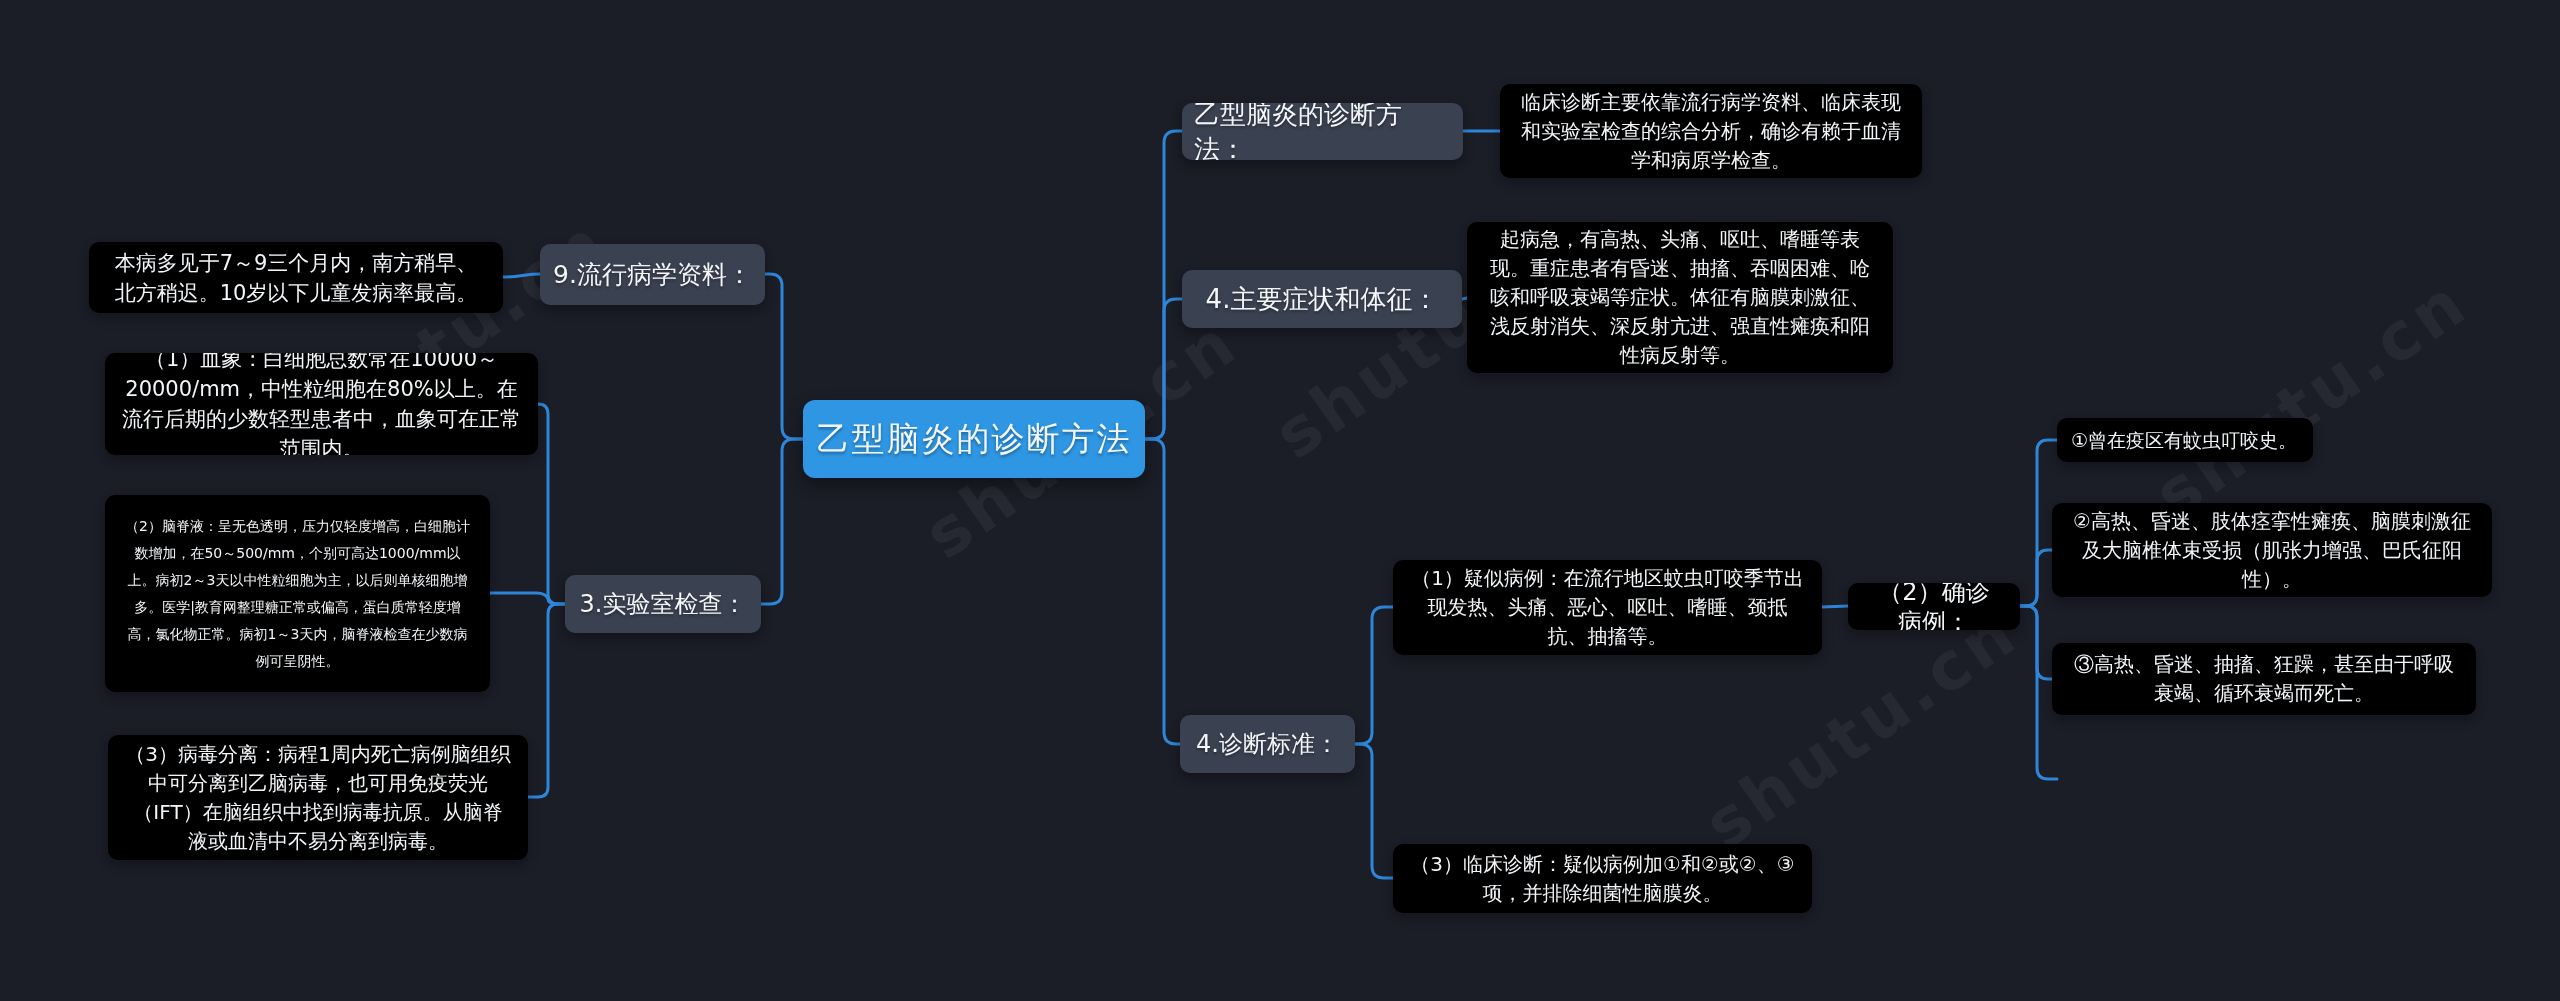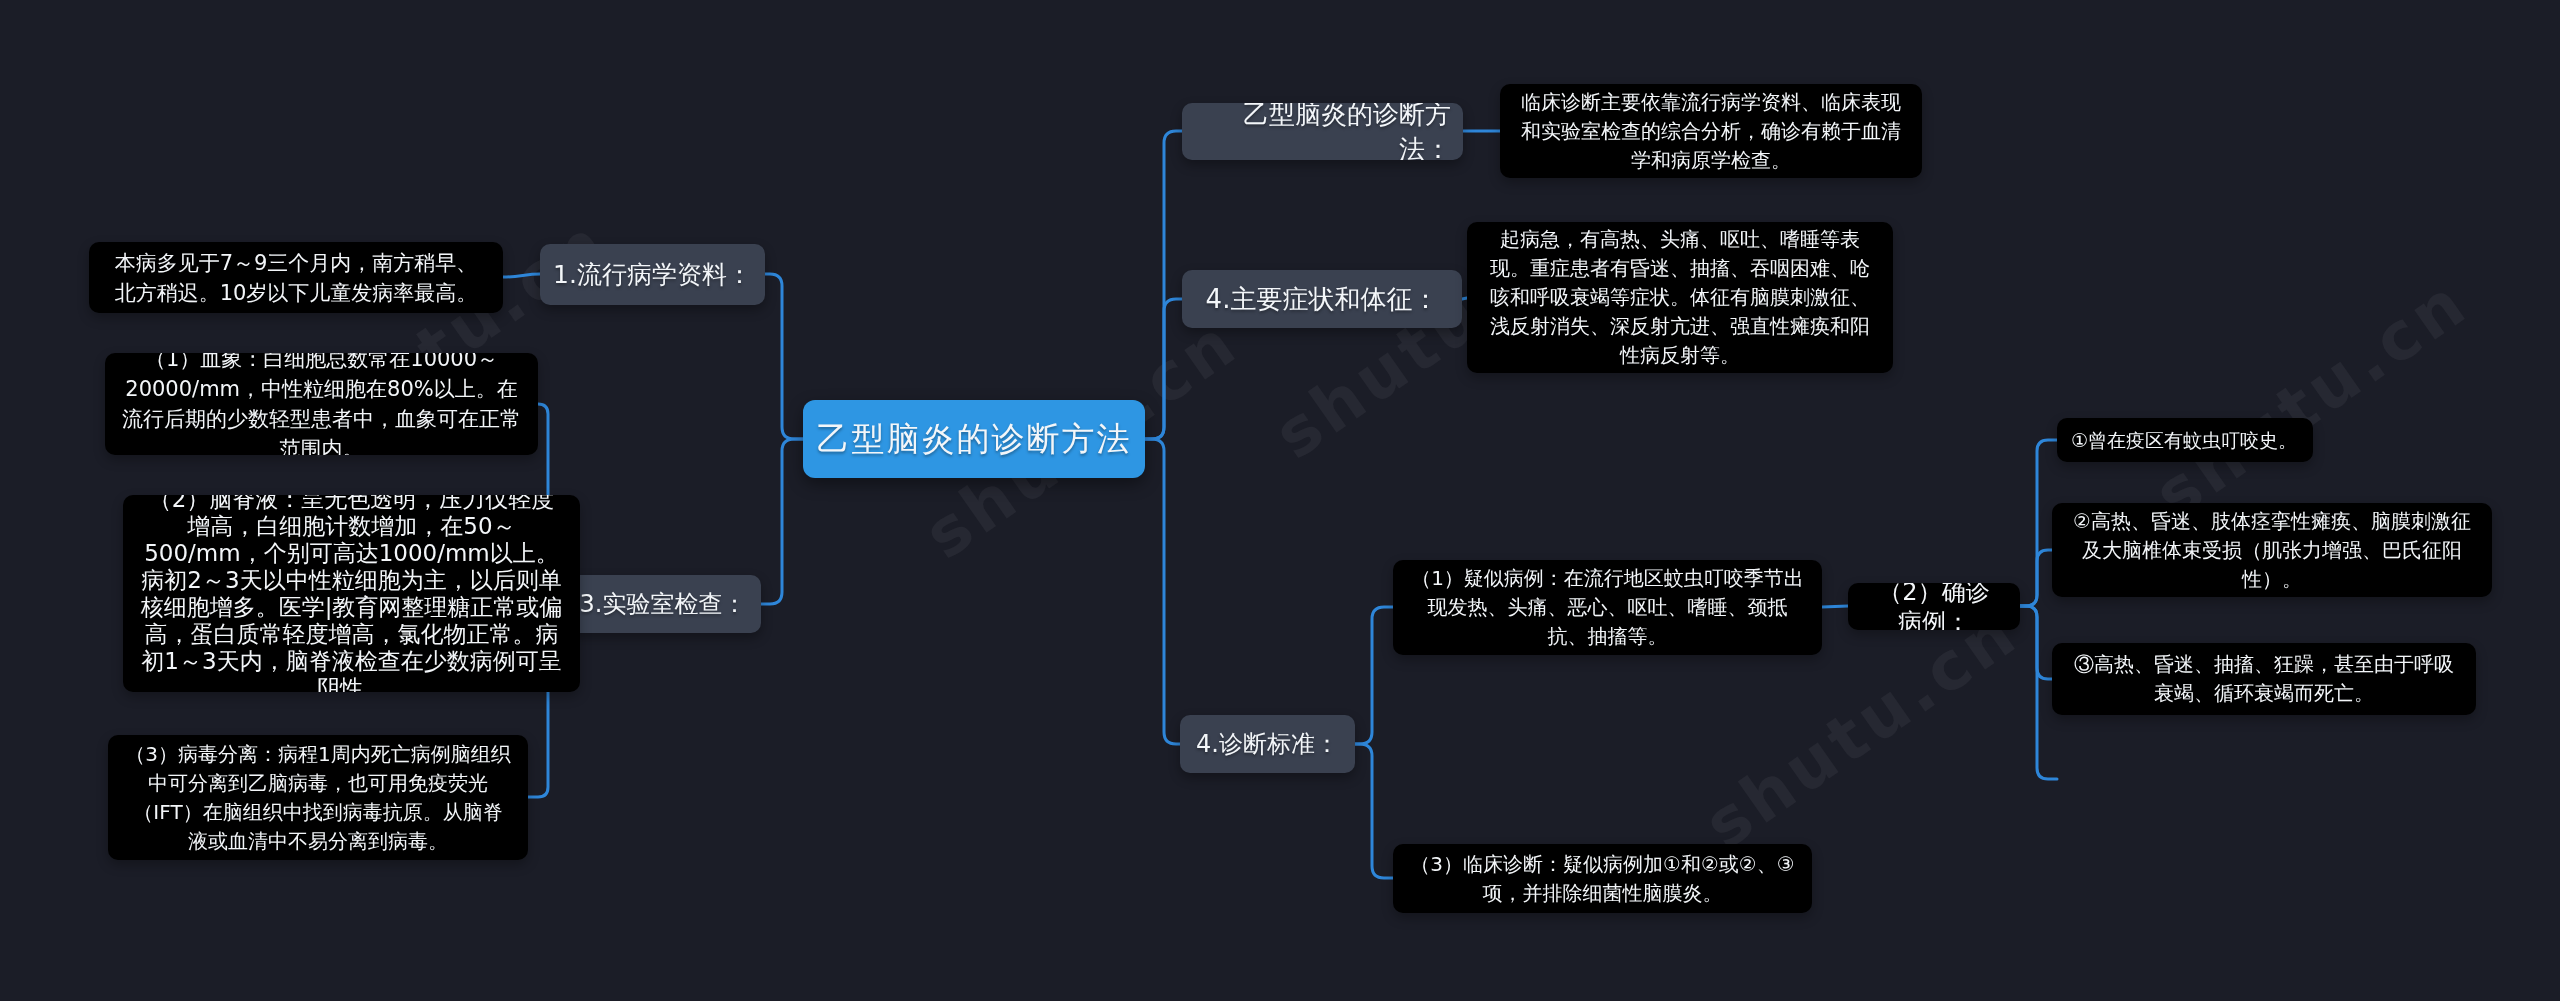--- a/index.html
+++ b/index.html
@@ -12,21 +12,21 @@
   .node {
     position:absolute; box-sizing:border-box; display:flex; align-items:center;
     color:#f3f6f9; border-radius:10px; overflow:hidden;
     text-shadow:0 2px 3px rgba(0,0,0,0.35);
   }
   .leaf {
     background:#000000; padding:6px 16px; font-size:21px; line-height:30px;
     box-shadow:0 5px 12px rgba(0,0,0,0.28); text-align:center;
   }
   .branch {
-    background:#3a4150; justify-content:center; text-align:right; font-size:25px;
+    background:#3a4150; justify-content:center; text-align:left; font-size:25px;
     box-shadow:0 5px 12px rgba(0,0,0,0.32); padding:4px 12px;
   }
   .center-node {
     background:#2e96e3; justify-content:center; text-align:center; font-size:33px;
     border-radius:12px; box-shadow:0 6px 16px rgba(0,0,0,0.4); letter-spacing:2px;
   }
   .wm {
     position:absolute; font-size:66px; font-weight:bold; letter-spacing:5px;
     color:rgba(255,255,255,0.05); transform:rotate(-35deg); pointer-events:none;
     text-shadow:none;
@@ -60,25 +60,25 @@
     <path d="M 1822 607 L 1848 606"></path>
     <path d="M 2020 606 L 2026 606 Q 2037 606 2037 595 L 2037 451 Q 2037 440 2048 440 L 2057 440"></path>
     <path d="M 2020 606 L 2026 606 Q 2037 606 2037 595 L 2037 561 Q 2037 550 2048 550 L 2052 550"></path>
     <path d="M 2020 606 L 2026 606 Q 2037 606 2037 617 L 2037 668 Q 2037 679 2048 679 L 2052 679"></path>
     <path d="M 2020 606 L 2026 606 Q 2037 606 2037 617 L 2037 768 Q 2037 779 2048 779 L 2057 779"></path>
   </svg>
 
   <div class="node center-node" style="left:803px;top:400px;width:342px;height:78px;">乙型脑炎的诊断方法</div>
 
   <div class="node leaf" style="left:89px;top:242px;width:414px;height:71px;font-size:21px;line-height:30px;">本病多见于7～9三个月内，南方稍早、北方稍迟。10岁以下儿童发病率最高。</div>
-  <div class="node branch" style="left:540px;top:244px;width:225px;height:61px;">1.流行病学资料：</div>
+  <div class="node branch" style="left:540px;top:244px;width:225px;height:61px;">9.流行病学资料：</div>
 
   <div class="node branch" style="left:565px;top:575px;width:196px;height:58px;font-size:24px;">3.实验室检查：</div>
   <div class="node leaf" style="left:105px;top:353px;width:433px;height:102px;font-size:21px;line-height:30px;">（1）血象：白细胞总数常在10000～20000/mm，中性粒细胞在80%以上。在流行后期的少数轻型患者中，血象可在正常范围内。</div>
-  <div class="node leaf" style="left:105px;top:495px;width:457px;height:197px;font-size:23px;line-height:27px;margin-left:18px;">（2）脑脊液：呈无色透明，压力仅轻度增高，白细胞计数增加，在50～500/mm，个别可高达1000/mm以上。病初2～3天以中性粒细胞为主，以后则单核细胞增多。医学|教育网整理糖正常或偏高，蛋白质常轻度增高，氯化物正常。病初1～3天内，脑脊液检查在少数病例可呈阴性。</div>
+  <div class="node leaf" style="left:105px;top:495px;width:385px;height:197px;font-size:14px;line-height:27px;">（2）脑脊液：呈无色透明，压力仅轻度增高，白细胞计数增加，在50～500/mm，个别可高达1000/mm以上。病初2～3天以中性粒细胞为主，以后则单核细胞增多。医学|教育网整理糖正常或偏高，蛋白质常轻度增高，氯化物正常。病初1～3天内，脑脊液检查在少数病例可呈阴性。</div>
   <div class="node leaf" style="left:108px;top:735px;width:420px;height:125px;font-size:20px;line-height:29px;">（3）病毒分离：病程1周内死亡病例脑组织中可分离到乙脑病毒，也可用免疫荧光（IFT）在脑组织中找到病毒抗原。从脑脊液或血清中不易分离到病毒。</div>
 
   <div class="node branch" style="left:1182px;top:103px;width:281px;height:57px;font-size:26px;">乙型脑炎的诊断方法：</div>
   <div class="node leaf" style="left:1500px;top:84px;width:422px;height:94px;font-size:20px;line-height:29px;">临床诊断主要依靠流行病学资料、临床表现和实验室检查的综合分析，确诊有赖于血清学和病原学检查。</div>
 
   <div class="node branch" style="left:1182px;top:270px;width:280px;height:58px;font-size:26px;">4.主要症状和体征：</div>
   <div class="node leaf" style="left:1467px;top:222px;width:426px;height:151px;font-size:20px;line-height:29px;">起病急，有高热、头痛、呕吐、嗜睡等表现。重症患者有昏迷、抽搐、吞咽困难、呛咳和呼吸衰竭等症状。体征有脑膜刺激征、浅反射消失、深反射亢进、强直性瘫痪和阳性病反射等。</div>
 
   <div class="node branch" style="left:1180px;top:715px;width:175px;height:58px;font-size:24px;">4.诊断标准：</div>
   <div class="node leaf" style="left:1393px;top:560px;width:429px;height:95px;font-size:20px;line-height:29px;">（1）疑似病例：在流行地区蚊虫叮咬季节出现发热、头痛、恶心、呕吐、嗜睡、颈抵抗、抽搐等。</div>

